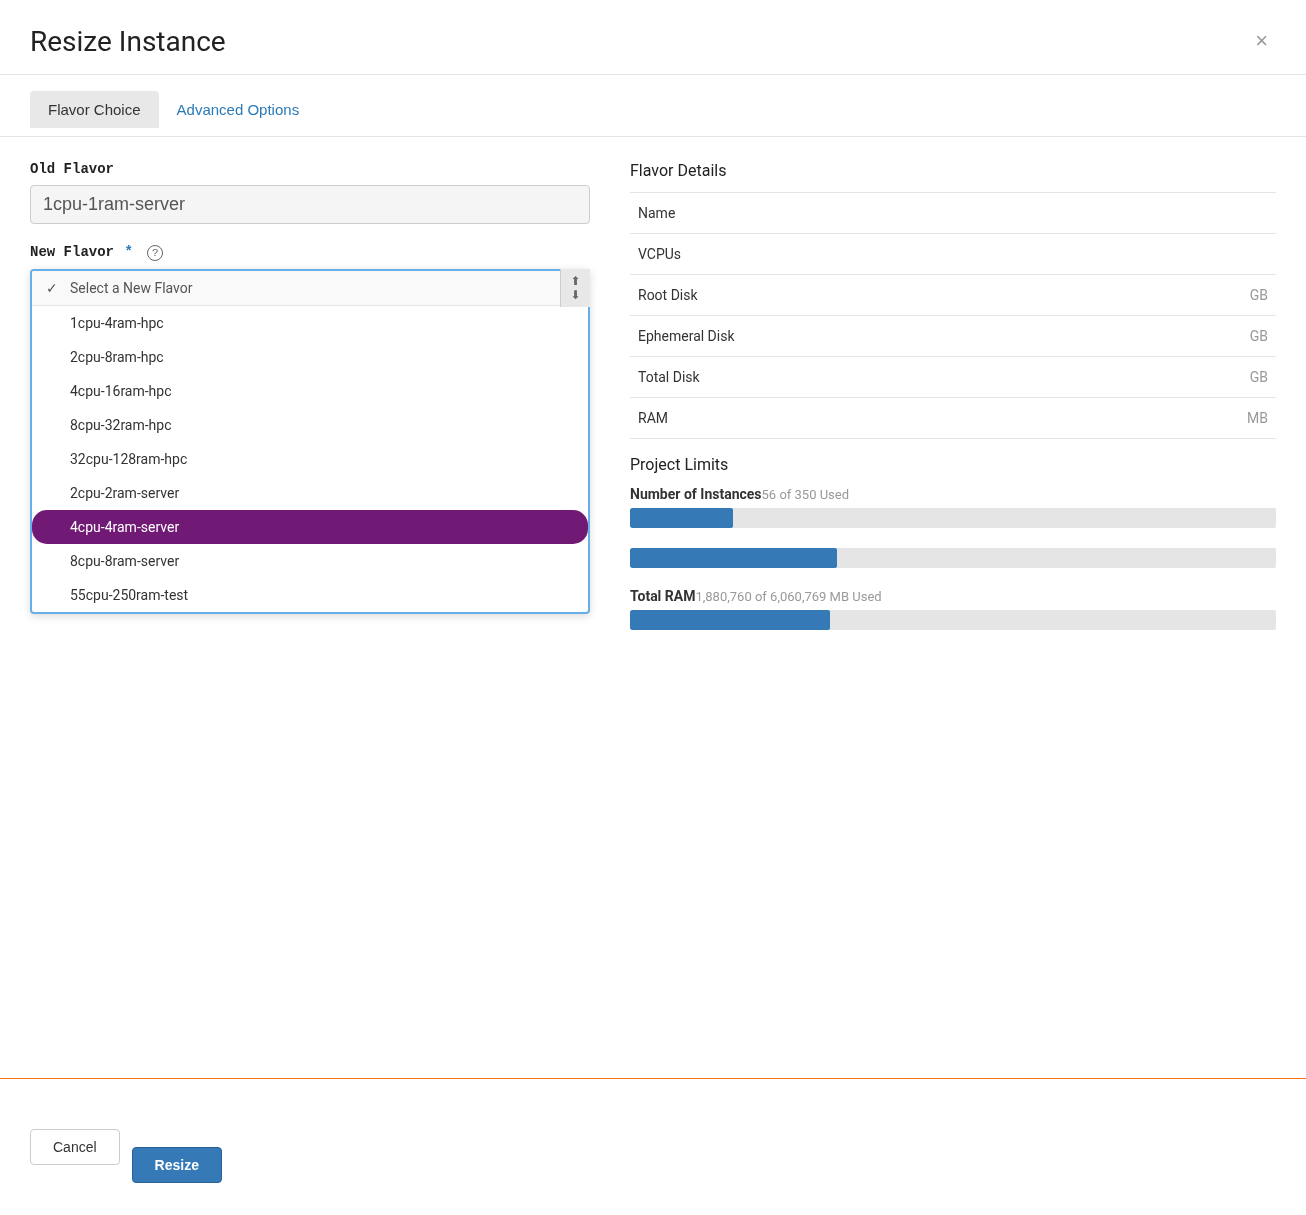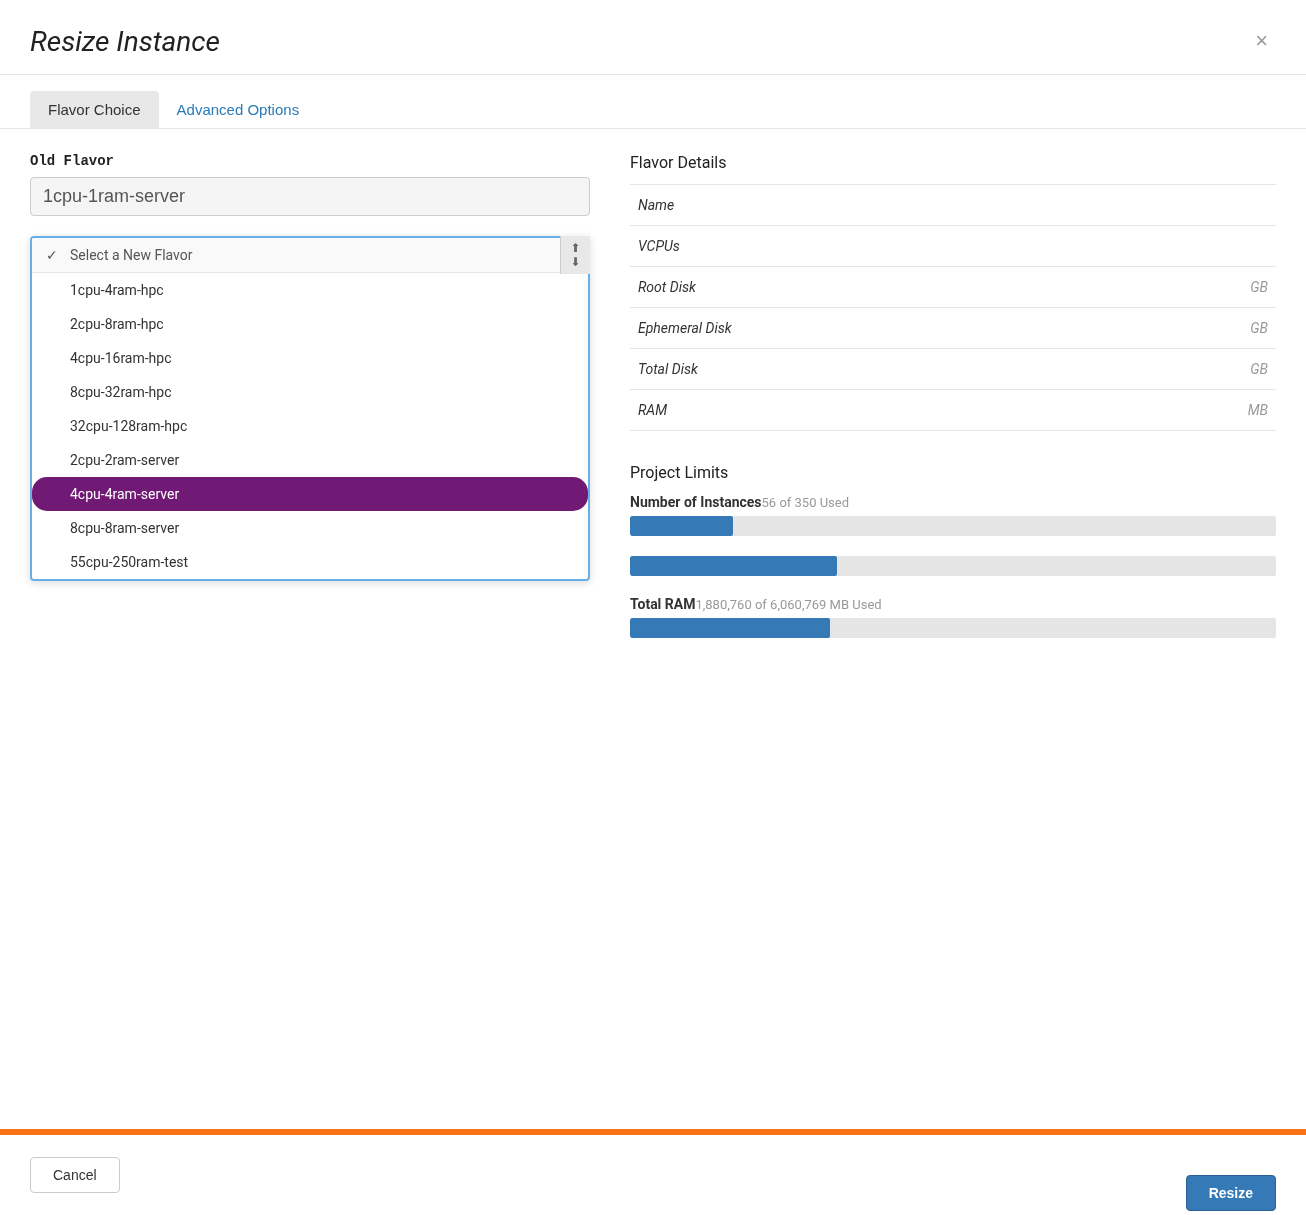--- a/index.html
+++ b/index.html
@@ -20,34 +20,33 @@
       display: flex;
       justify-content: space-between;
       align-items: center;
       padding: 24px 30px 16px 30px;
       border-bottom: 1px solid #e5e5e5;
     }
     .modal-title {
       font-size: 28px;
       font-weight: 400;
       color: #222;
-      font-style: italic;
     }
     .close-btn {
       background: none;
       border: none;
       font-size: 22px;
       color: #999;
       cursor: pointer;
       padding: 4px 8px;
     }
     .tabs-row {
       display: flex;
       align-items: center;
-      padding: 16px 30px 0 30px;
+      padding: 16px 30px 8px 30px;
       border-bottom: 1px solid #e5e5e5;
     }
     .tab {
       padding: 10px 18px;
       font-size: 15px;
       cursor: pointer;
       border: none;
       background: none;
     }
     .tab-active {
@@ -160,22 +159,21 @@
     
     .section-title {
       font-size: 16px;
       font-weight: 400;
       color: #222;
       margin-bottom: 12px;
     }
     .details-table {
       width: 100%;
       border-collapse: collapse;
-      margin-bottom: 32px;
-      font-style: italic;
+      margin-bottom: 16px;
     }
     .details-table tr {
       border-bottom: 1px solid #e5e5e5;
     }
     .details-table tr:first-child {
       border-top: 1px solid #e5e5e5;
     }
     .details-table td {
       padding: 12px 8px;
       font-size: 14px;
@@ -206,24 +204,24 @@
       margin-bottom: 20px;
       overflow: hidden;
     }
     .progress-bar-fill {
       height: 100%;
       background: #357ab7;
       border-radius: 2px;
     }
     .modal-footer {
       display: flex;
-      justify-content: space-between;
-      align-items: center;
-      padding: 4px 30px;
-      border-top: 6px solid #f97316;
+      justify-content: flex-start;
+      align-items: center;
+      padding: 32px 30px;
+      border-top: 1px solid #f97316;
       gap: 12px;
     }
     .btn-cancel {
       padding: 9px 22px;
       background: #fff;
       border: 1px solid #ccc;
       border-radius: 4px;
       font-size: 14px;
       cursor: pointer;
       color: #333;
@@ -259,20 +257,25 @@
     </button>
   </div>
 
   <div class="modal-body">
 
     <div class="left-panel">
 
       <div class="field-label">Old Flavor</div>
       <input class="old-flavor-input" type="text" readonly="" value="1cpu-1ram-server" style="">
 
+      <div class="field-label">
+        <span>New Flavor</span>
+        <span class="required">*</span>
+        <span class="help-icon">?</span>
+      </div>
 
       <div class="select-container">
         <div class="flavor-dropdown">
 
           <div class="dropdown-item first-item">
             <span class="checkmark">✓</span>
             <span>Select a New Flavor</span>
           </div>
           <div class="dropdown-item">
             <span class="checkmark"></span>

